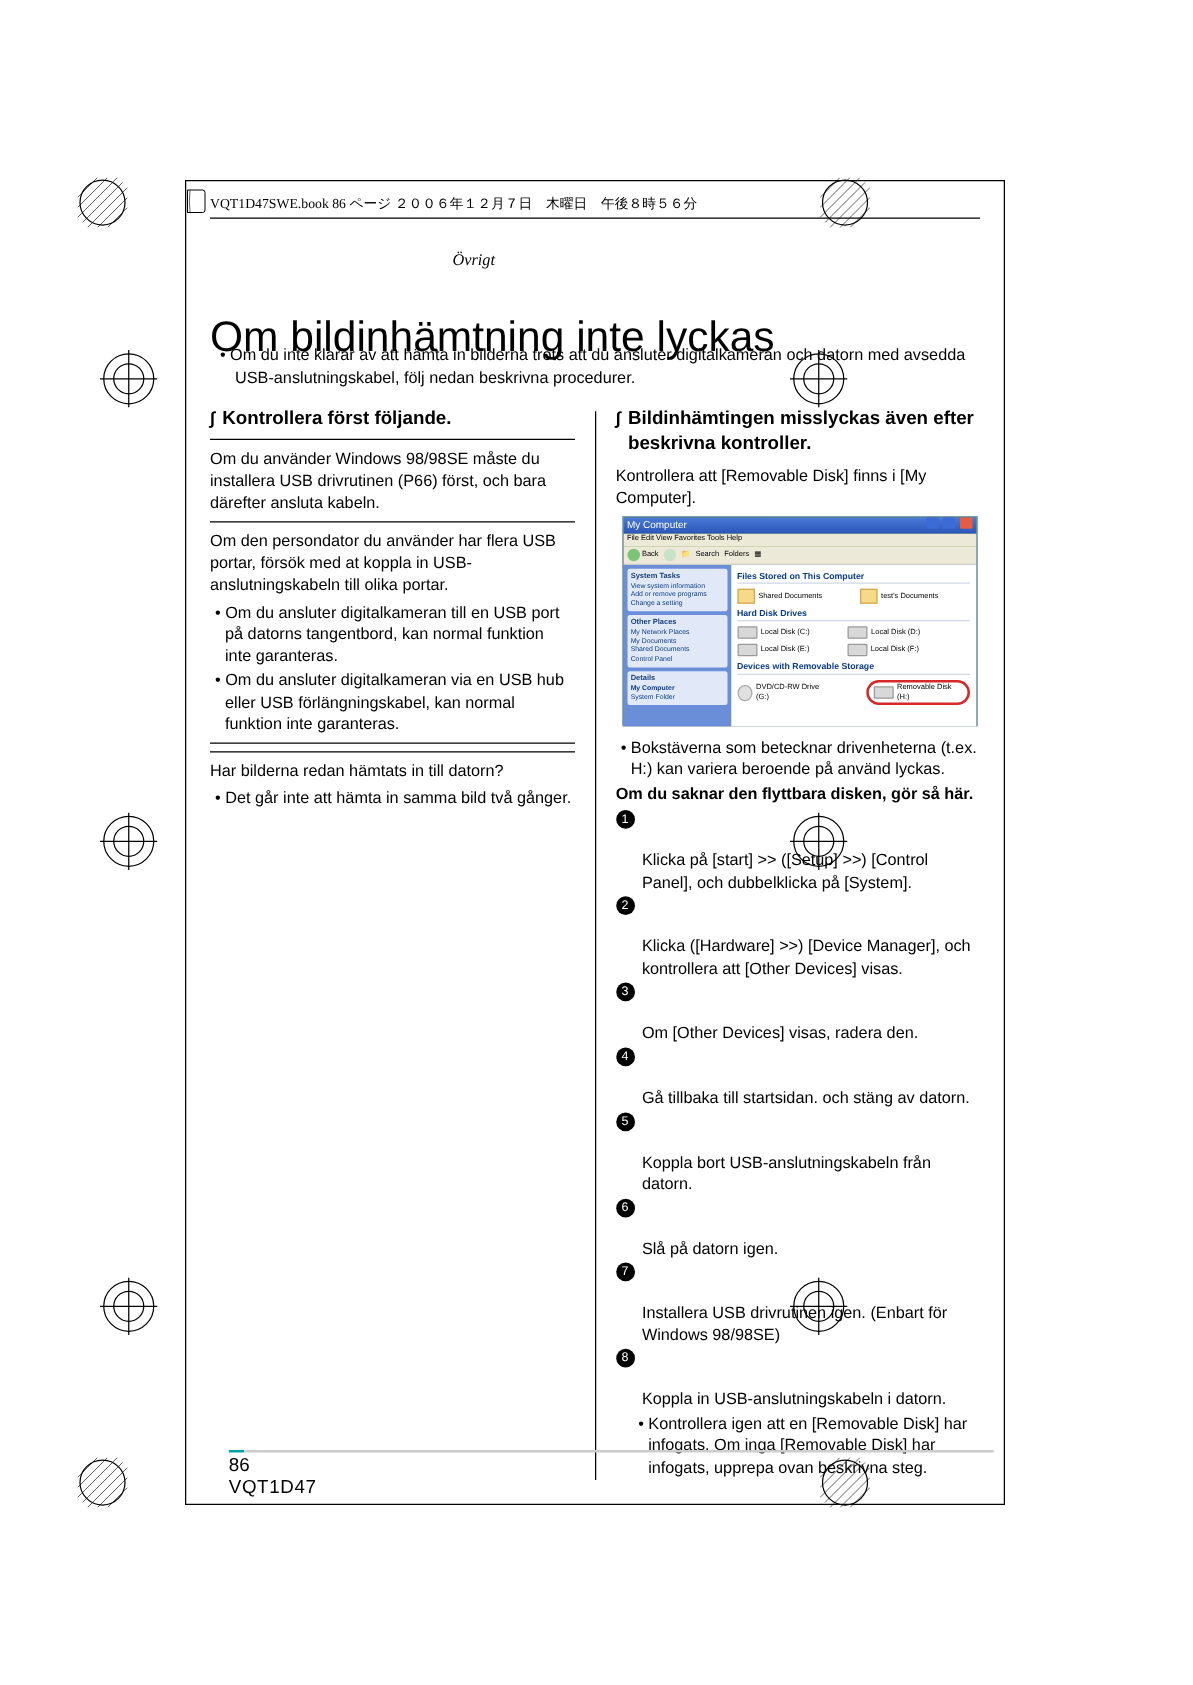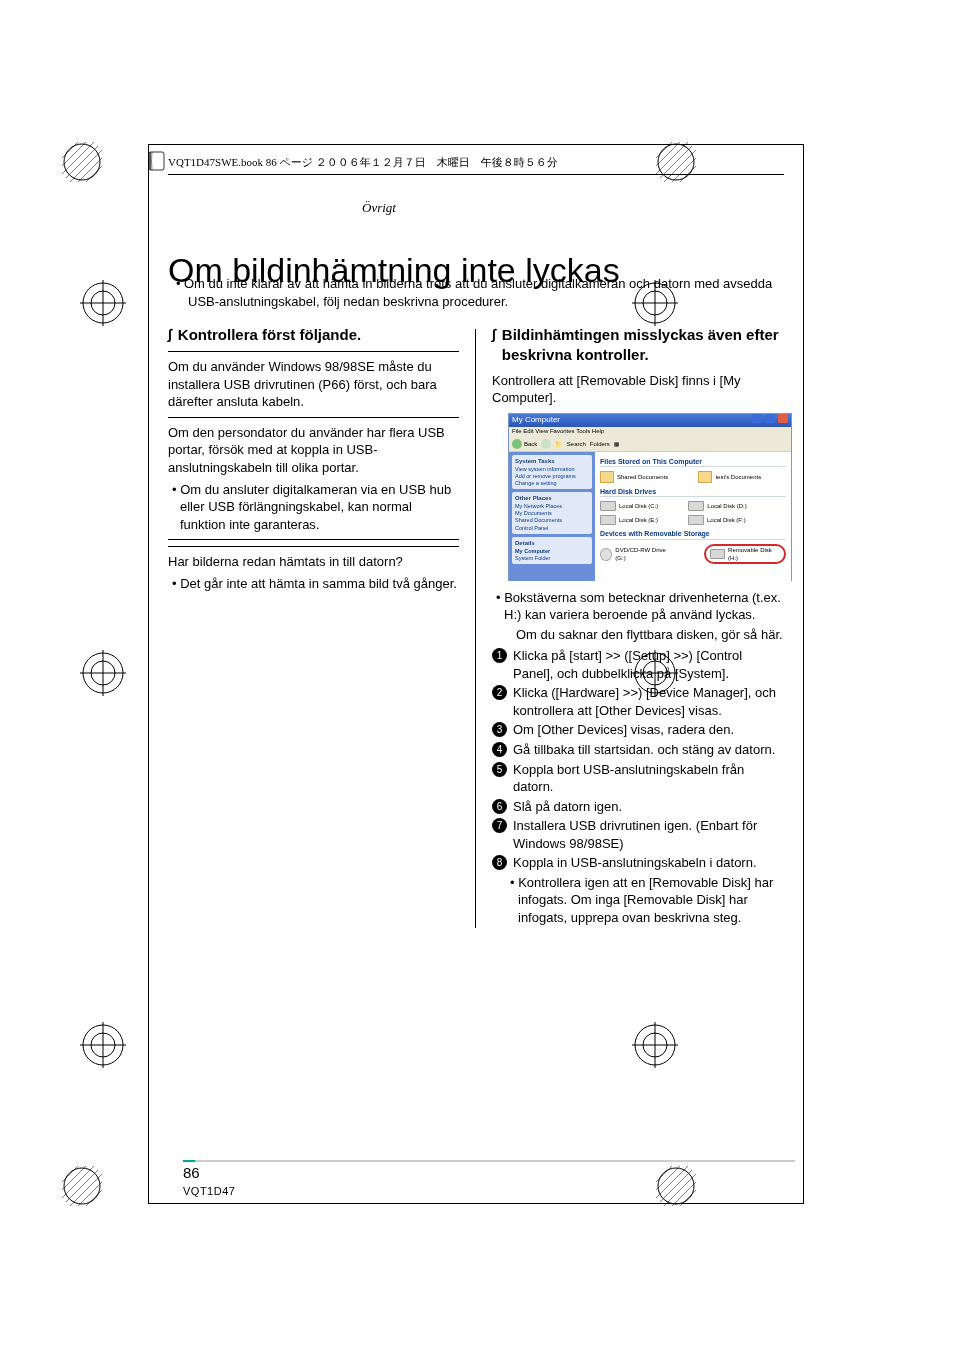--- a/index.html
+++ b/index.html
@@ -116,34 +116,34 @@
     width: 15px; height: 15px;
     border-radius: 50%;
     background: #000;
     color: #fff;
     font-size: 10px;
     line-height: 15px;
     text-align: center;
     flex-shrink: 0;
     margin-top: 1px;
   }
-  .num-item .txt { flex: 1; }
+  .num-item .txt { flex: 1; margin-top: 32px; }
   .sub-bul { padding-left: 26px; text-indent: -8px; margin: 0 0 2px 0; }
   .sub-bul::before { content: "• "; }
-  .bold { font-weight: normal; margin-left: 24px; }
+  .bold { font-weight: bold; }
 
   
   .mycomp {
     width: 284px;
     height: 168px;
     border: 1px solid #7a99c8;
     background: #4d7c0f;
     font-size: 7px;
     box-sizing: border-box;
-    margin: 6px 0 8px 16px;
+    margin: 6px 0 8px 5px;
     position: relative;
   }
   .mycomp .titlebar {
     height: 13px;
     background: linear-gradient(#4a79d6, #2a56b8);
     color: #fff;
     font-size: 8px;
     padding: 0 3px;
     display: flex;
     align-items: center;
@@ -178,21 +178,21 @@
     bottom: 150px;
     font-size: 15px;
   }
   .page-number .line {
     display: block;
     width: 612px;
     height: 2px;
     background: linear-gradient(to right, #00a3a3 0 12px, #ccc 12px);
     margin-bottom: 2px;
   }
-  .vqt { font-size: 11px; letter-spacing: 0.5px; }
+  .vqt { font-size: 15px; letter-spacing: 0.5px; }
 
 </style>
 </head>
 <body>
 
 <div class="page">
 
   <svg class="reg-square" style="left:62px; top:142px;" viewBox="0 0 40 40">
       <circle cx="20" cy="20" r="18" fill="none" stroke="#000" stroke-width="1"></circle>
       <g stroke="#000" stroke-width="0.5">
@@ -301,20 +301,21 @@
 
     <div class="col col-left">
       <div class="subhead">
           <span class="sq">∫</span>
           <span>Kontrollera först följande.</span>
         </div>
       <div class="hr"></div>
       <p class="para">Om du använder Windows 98/98SE måste du installera USB drivrutinen (P66) först, och bara därefter ansluta kabeln.</p>
       <div class="hr"></div>
       <p class="para">Om den persondator du använder har flera USB portar, försök med at koppla in USB-anslutningskabeln till olika portar.</p>
+      <p class="bul">Om du ansluter digitalkameran till en USB port på datorns tangentbord, kan normal funktion inte garanteras.</p>
       <p class="bul">Om du ansluter digitalkameran via en USB hub eller USB förlängningskabel, kan normal funktion inte garanteras.</p>
       <div class="hr"></div>
       <div class="hr"></div>
       <p class="para">Har bilderna redan hämtats in till datorn?</p>
       <p class="bul">Det går inte att hämta in samma bild två gånger.</p>
     </div>
 
     <div class="col-divider"></div>
 
     <div class="col col-right">

